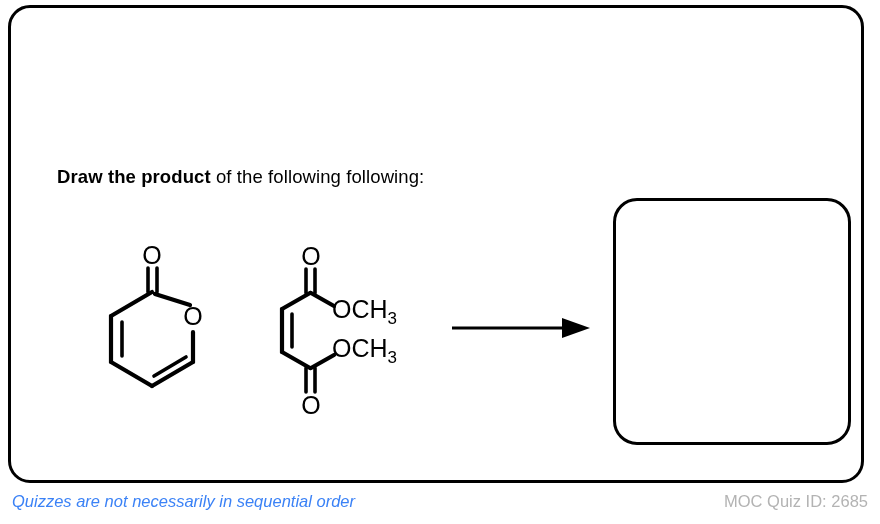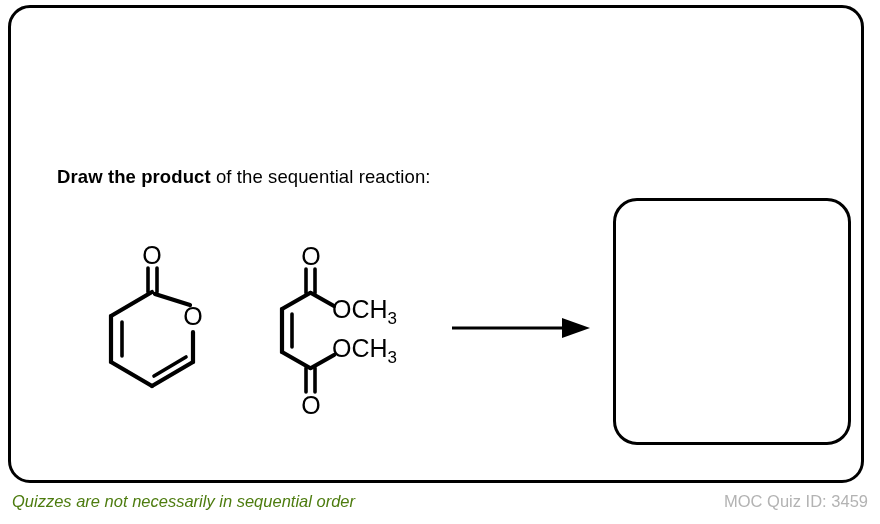--- a/index.html
+++ b/index.html
@@ -67,21 +67,21 @@
     background: #ffffff;
   }
 
   
   .footer-left {
     position: absolute;
     left: 12px;
     top: 492px;
     font-size: 16.5px;
     font-style: italic;
-    color: #4d7c0f;
+    color: #3b82f6;
     white-space: nowrap;
   }
   .footer-right {
     position: absolute;
     right: 12px;
     top: 492px;
     font-size: 16.5px;
     color: #b3b3b3;
     white-space: nowrap;
   }
@@ -96,21 +96,21 @@
     font-family: "Liberation Sans", sans-serif;
     font-size: 17px;
     fill: #000000;
   }
 </style>
 </head>
 <body>
 
 <div class="quiz-card"></div>
 
-<div class="prompt"><span class="em">Draw the product</span><span> of the sequential reaction:</span></div>
+<div class="prompt"><span class="em">Draw the product</span><span> of the following following:</span></div>
 
 <div class="reaction">
 <svg width="880" height="524" viewBox="0 0 880 524" xmlns="http://www.w3.org/2000/svg">
 
   <g stroke="#000000" stroke-width="4.2" fill="none" stroke-linecap="round">
 
      <line x1="152" y1="292" x2="111" y2="316"></line>
 
      <line x1="111" y1="316" x2="111" y2="362"></line>
 
@@ -166,13 +166,13 @@
     <line x1="452" y1="328" x2="567" y2="328" stroke="#000000" stroke-width="3.2"></line>
     <polygon points="562,318 590,328 562,338" fill="#000000"></polygon>
   </g>
 
 </svg>
 </div>
 
 <div class="answer-box"></div>
 
 <div class="footer-left">Quizzes are not necessarily in sequential order</div>
-<div class="footer-right">MOC Quiz ID: 3459</div>
+<div class="footer-right">MOC Quiz ID: 2685</div>
 
 </body></html>

